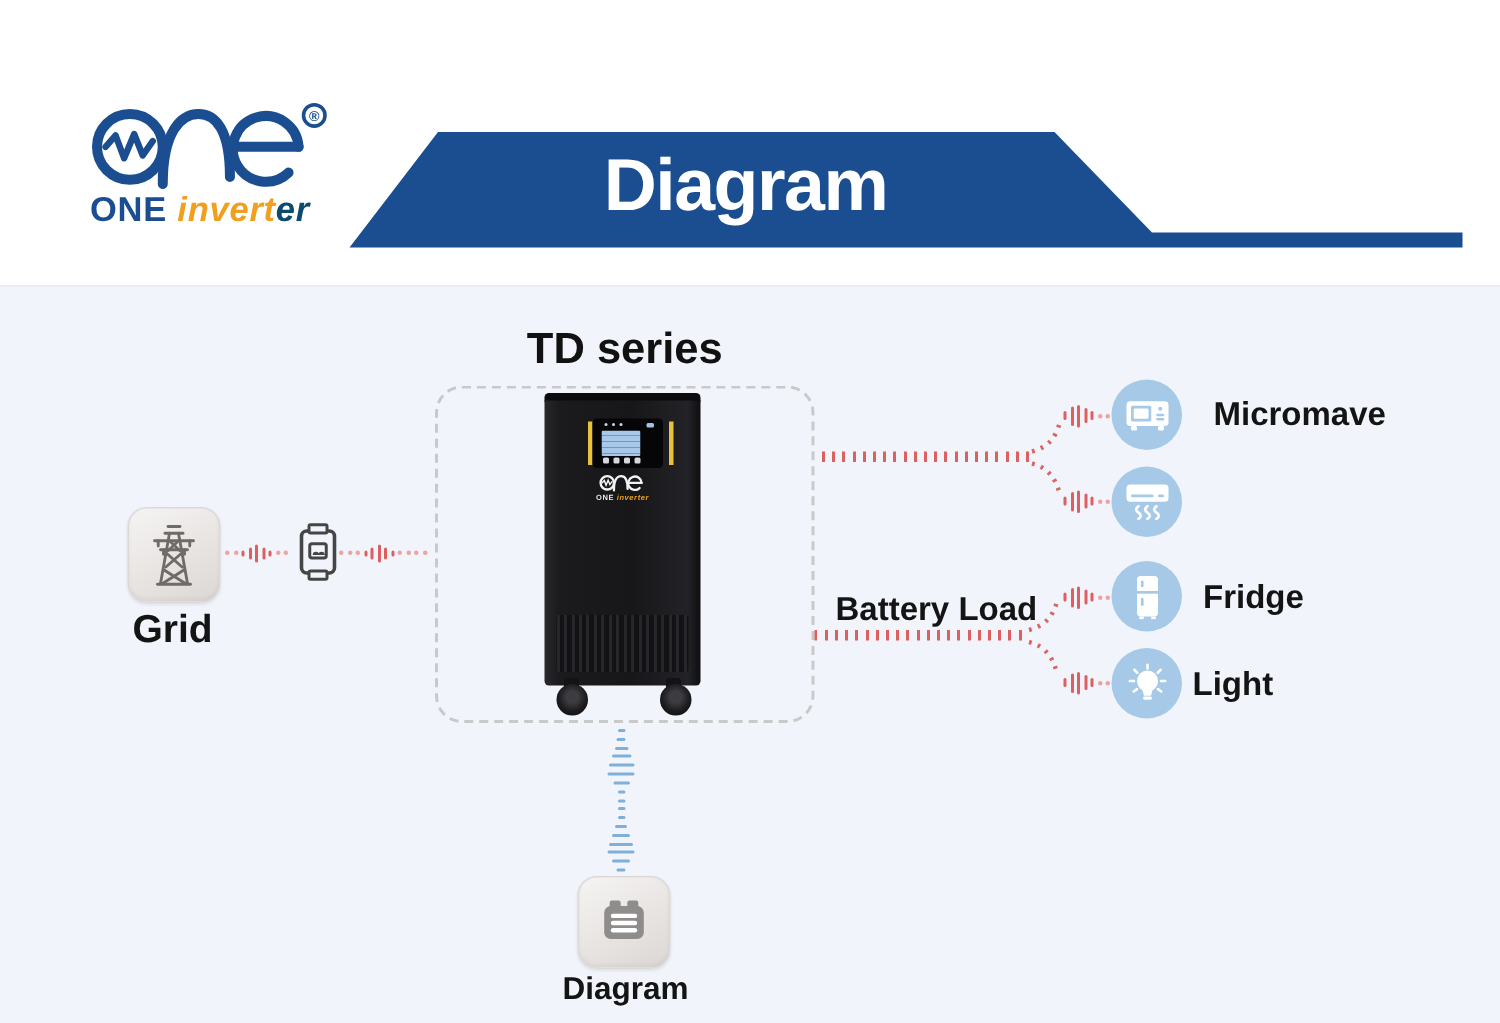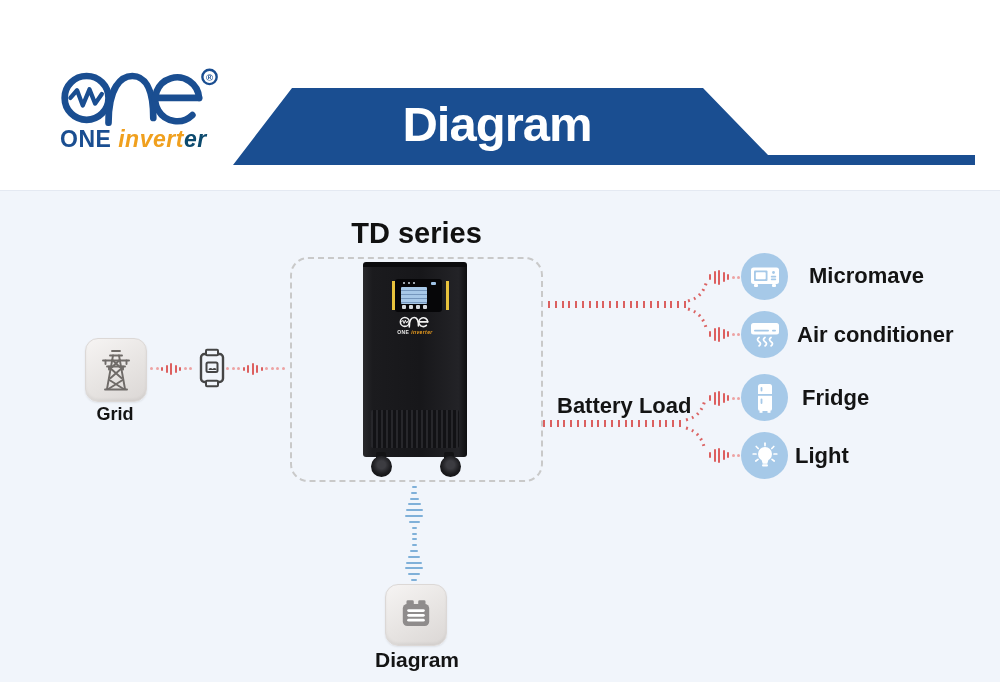--- a/index.html
+++ b/index.html
@@ -54,21 +54,21 @@
   .conn .dot{width:3px;height:3px;border-radius:50%;background:#eda3a3;flex:none;}
   .conn.v{flex-direction:column;justify-content:space-between;align-items:center;gap:0;}
   .conn.v .bar{height:2px;width:auto;background:#7fb0d9;}
   .dashrow{height:7px;background:repeating-linear-gradient(90deg,#db6060 0 2px,rgba(0,0,0,0) 2px 6.8px);}
   .curves{left:0;top:0;width:1000px;height:682px;pointer-events:none;}
   
   .load-circle{width:47px;height:47px;border-radius:50%;background:#a6c9e8;
                display:flex;align-items:center;justify-content:center;}
   .group-lbl{font-size:22px;}
   .item-lbl{font-size:22px;line-height:26px;}
-  .node-lbl{text-align:center;font-size:18px;}
+  .node-lbl{text-align:center;font-size:26px;}
 </style>
 </head>
 <body>
 
 <div class="stage">
 
   <div class="header">
 
     <svg class="banner-svg" viewBox="0 0 1000 190">
       <polygon points="233,165 292,88 703,88 768,155 975,155 975,165" fill="#1a4e91"></polygon>
@@ -257,21 +257,20 @@
       <rect x="1" y="2" width="28" height="11.5" rx="2.5" fill="#fff"></rect>
       <rect x="4" y="8.7" width="15" height="1.8" rx="0.9" fill="#a6c9e8"></rect>
       <rect x="22" y="8.7" width="4" height="1.8" rx="0.9" fill="#a6c9e8"></rect>
       <g fill="none" stroke="#fff" stroke-width="1.8" stroke-linecap="round">
         <path d="M9,16.5 c-2,1.2 -2,3 0,4.2 c2,1.2 2,3 0,4.2"></path>
         <path d="M15,16.5 c-2,1.2 -2,3 0,4.2 c2,1.2 2,3 0,4.2"></path>
         <path d="M21,16.5 c-2,1.2 -2,3 0,4.2 c2,1.2 2,3 0,4.2"></path>
       </g>
     </svg>
   </div>
-  <div class="abs lbl item-lbl" style="left:797px;top:322px;">Air conditioner</div>
 
   <div class="abs load-circle" style="left:741px;top:374px;">
     <svg width="24" height="30" viewBox="0 0 24 30">
       <rect x="5" y="1" width="14" height="27" rx="2.5" fill="#fff"></rect>
       <rect x="5" y="11" width="14" height="1.8" fill="#a6c9e8"></rect>
       <rect x="7.6" y="4" width="1.8" height="4.5" rx="0.9" fill="#a6c9e8"></rect>
       <rect x="7.6" y="15.5" width="1.8" height="5.5" rx="0.9" fill="#a6c9e8"></rect>
       <rect x="6.5" y="28" width="3" height="1.8" fill="#fff"></rect>
       <rect x="14.5" y="28" width="3" height="1.8" fill="#fff"></rect>
     </svg>

